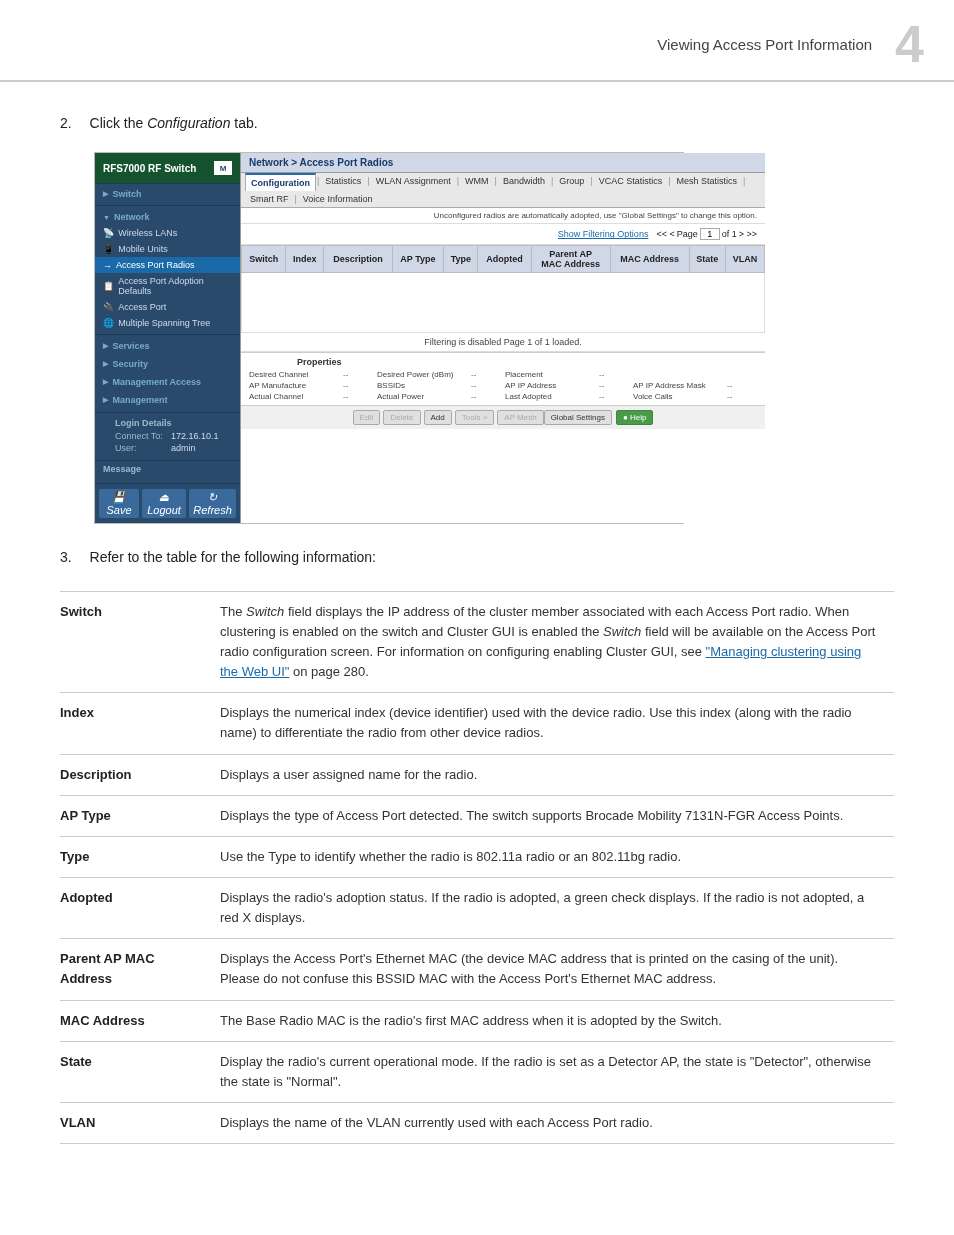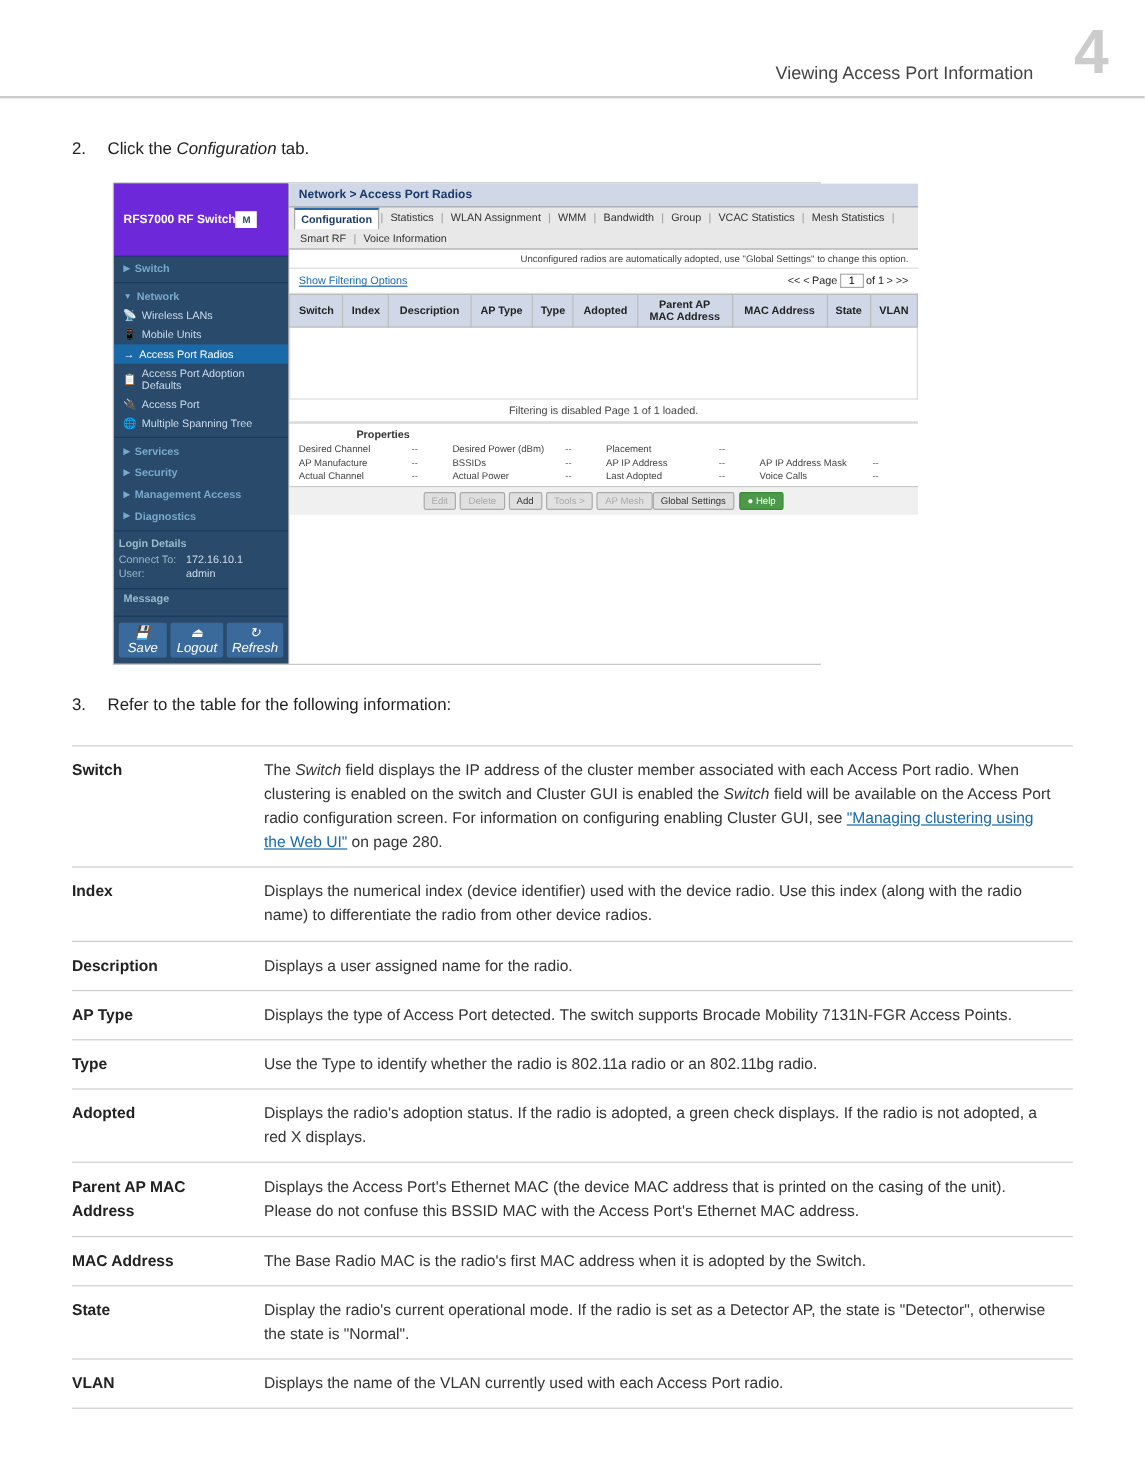--- a/index.html
+++ b/index.html
@@ -16,22 +16,22 @@
     .page-header {
       display: flex;
       justify-content: flex-end;
       align-items: flex-start;
       padding: 18px 30px 0 30px;
       border-bottom: 2px solid #ccc;
       padding-bottom: 10px;
     }
     .page-header-right {
       display: flex;
-      align-items: flex-end;
-      gap: 26px;
+      align-items: center;
+      gap: 15px;
     }
     .page-title-text {
       font-size: 15px;
       color: #444;
     }
     .page-number {
       font-size: 52px;
       font-weight: bold;
       color: #ccc;
       line-height: 1;
@@ -74,24 +74,25 @@
     }
 
     
     .rfs-sidebar {
       width: 145px;
       background: #2a4a6b;
       color: #fff;
       flex-shrink: 0;
     }
     .rfs-header {
-      background: #6d28d9;
-      padding: 23px 8px;
-      display: flex;
-      align-items: center;
+      background: #14532d;
+      padding: 8px 8px;
+      display: flex;
+      align-items: center;
+      justify-content: space-between;
       border-bottom: 1px solid #1a3a5b;
     }
     .rfs-header-title {
       font-size: 10px;
       font-weight: bold;
       color: #fff;
     }
     .rfs-header-logo {
       width: 18px;
       height: 14px;
@@ -123,21 +124,21 @@
     }
     .sidebar-item .arrow {
       font-size: 7px;
     }
     .sidebar-divider {
       border-top: 1px solid #1a3a5b;
       margin: 3px 0;
     }
 
     .login-section {
-      padding: 5px 4px;
+      padding: 5px 20px;
       font-size: 9px;
       color: #cde;
       border-top: 1px solid #1a3a5b;
       margin-top: 4px;
     }
     .login-section .login-title {
       font-weight: bold;
       color: #9bc;
       margin-bottom: 3px;
     }
@@ -222,22 +223,22 @@
       text-align: right;
       font-size: 8px;
       color: #444;
       padding: 3px 8px;
       border-bottom: 1px solid #ddd;
     }
 
     .rfs-toolbar {
       display: flex;
       align-items: center;
-      justify-content: space-between;
-      gap: 25px;
+      justify-content: flex-end;
+      gap: 8px;
       padding: 4px 8px;
       font-size: 9px;
       border-bottom: 1px solid #ddd;
     }
     .rfs-show-filter {
       color: #1a6aaa;
       text-decoration: underline;
       cursor: pointer;
     }
     .rfs-pagination {
@@ -453,21 +454,21 @@
         <div class="sidebar-item section-header">
           <span class="arrow">▶</span>
           <span>Security</span>
         </div>
         <div class="sidebar-item section-header">
           <span class="arrow">▶</span>
           <span>Management Access</span>
         </div>
         <div class="sidebar-item section-header">
           <span class="arrow">▶</span>
-          <span>Diagnostics</span>
+          <span>Management</span>
         </div>
 
         <div class="login-section">
           <div class="login-title">Login Details</div>
           <div class="login-row">
             <span class="label">Connect To:</span>
             <span>172.16.10.1</span>
           </div>
           <div class="login-row">
             <span class="label">User:</span>

